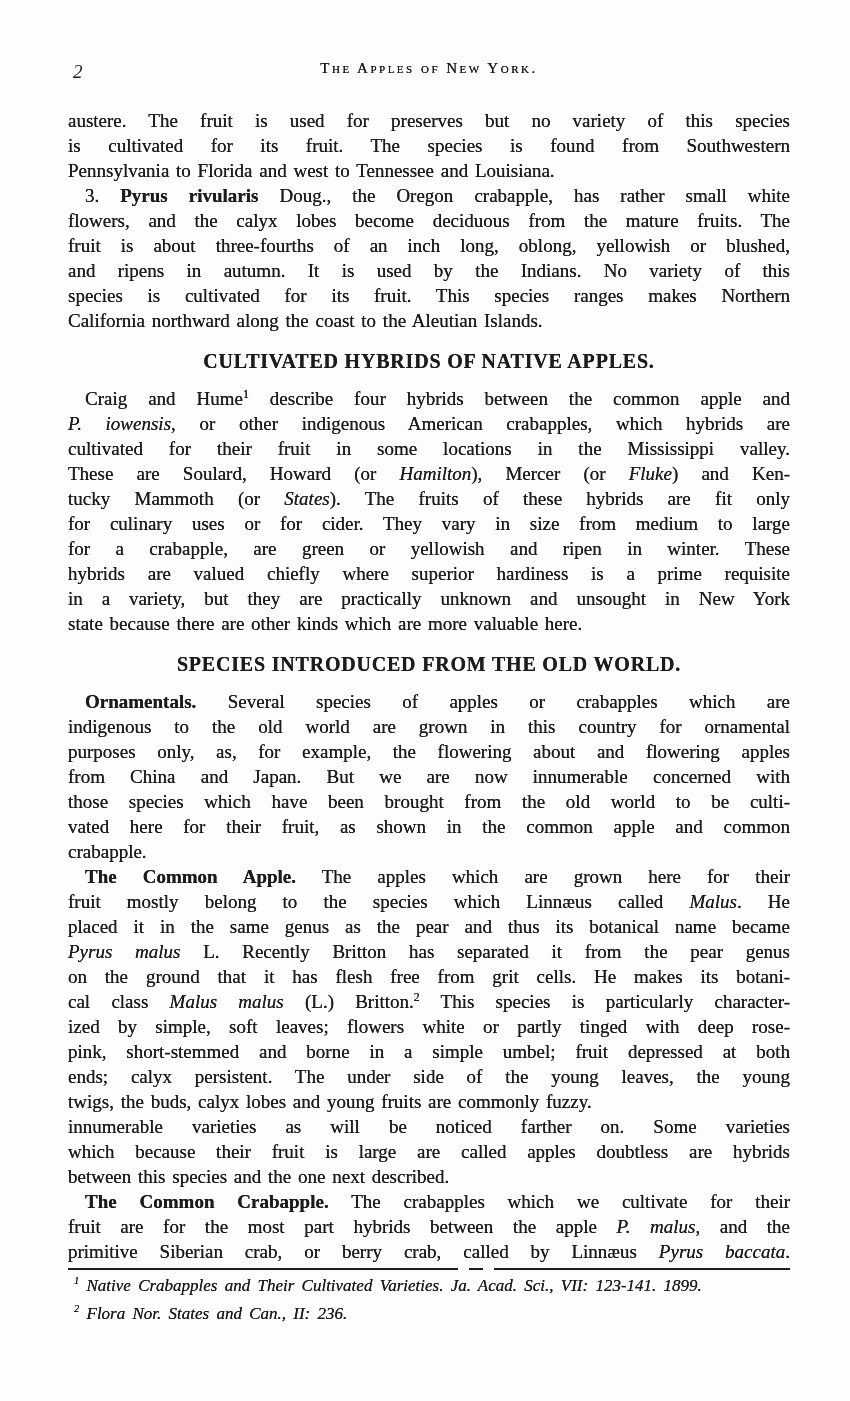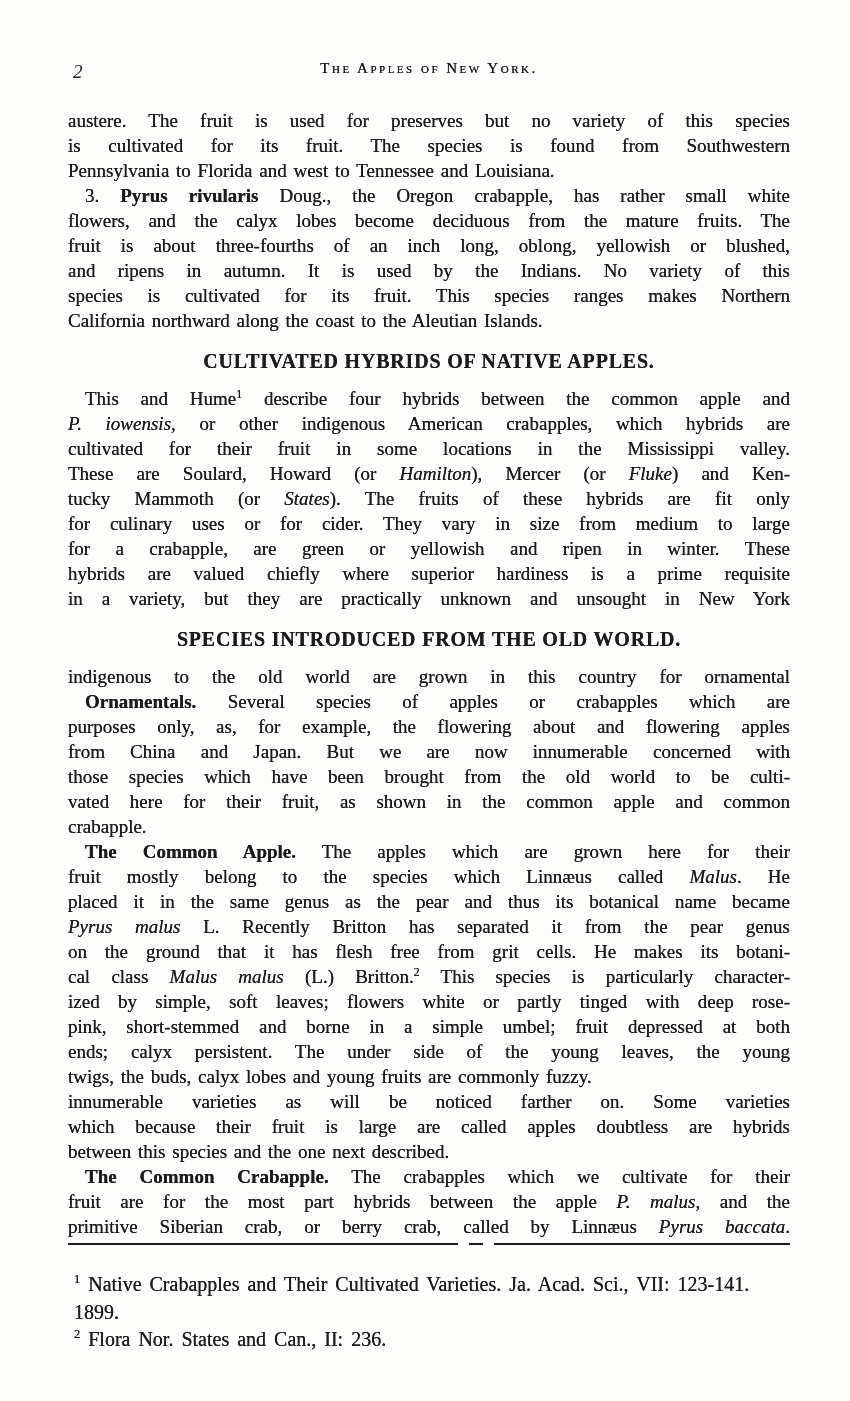--- a/index.html
+++ b/index.html
@@ -66,24 +66,25 @@
   .sup { vertical-align: super; font-size: 0.62em; line-height: 0; }
   .fnrule {
     margin-top: 4px;
     height: 2px;
     background: linear-gradient(to right,
       #1e1e1e 0 54%, transparent 54% 55.5%,
       #1e1e1e 55.5% 57.5%, transparent 57.5% 59%,
       #1e1e1e 59% 100%);
   }
   .footnotes {
-    margin-top: 26px;
+    margin-top: 2px;
     padding-left: 6px;
-    font-size: 20px;
+    font-size: 17px;
     text-shadow: 0 0 0.3px currentColor;
+    font-style: italic;
   }
   .fn-line {
     line-height: 27.5px;
     word-spacing: 3px;
   }
 </style>
 </head>
 <body>
 
 <div class="page">
@@ -101,34 +102,35 @@
         <div class="para">
           <div class="line indent"><span>3. </span><span class="b">Pyrus rivularis</span><span> Doug., the Oregon crabapple, has rather small white</span></div>
           <div class="line"><span>flowers, and the calyx lobes become deciduous from the mature fruits.  The</span></div>
           <div class="line"><span>fruit is about three-fourths of an inch long, oblong, yellowish or blushed,</span></div>
           <div class="line"><span>and ripens in autumn.  It is used by the Indians.  No variety of this</span></div>
           <div class="line"><span>species is cultivated for its fruit.  This species ranges makes Northern</span></div>
           <div class="line last"><span>California northward along the coast to the Aleutian Islands.</span></div>
         </div>
         <div class="heading">CULTIVATED HYBRIDS OF NATIVE APPLES.</div>
         <div class="para">
-          <div class="line indent"><span>This and Hume</span><span class="sup">1</span><span> describe four hybrids between the common apple and</span></div>
+          <div class="line indent"><span>Craig and Hume</span><span class="sup">1</span><span> describe four hybrids between the common apple and</span></div>
           <div class="line"><span class="i">P. iowensis</span><span>, or other indigenous American crabapples, which hybrids are</span></div>
           <div class="line"><span>cultivated for their fruit in some locations in the Mississippi valley.</span></div>
           <div class="line"><span>These are Soulard, Howard (or </span><span class="i">Hamilton</span><span>), Mercer (or </span><span class="i">Fluke</span><span>) and Ken-</span></div>
           <div class="line"><span>tucky Mammoth (or </span><span class="i">States</span><span>).  The fruits of these hybrids are fit only</span></div>
           <div class="line"><span>for culinary uses or for cider.  They vary in size from medium to large</span></div>
           <div class="line"><span>for a crabapple, are green or yellowish and ripen in winter.  These</span></div>
           <div class="line"><span>hybrids are valued chiefly where superior hardiness is a prime requisite</span></div>
           <div class="line"><span>in a variety, but they are practically unknown and unsought in New York</span></div>
+          <div class="line last"><span>state because there are other kinds which are more valuable here.</span></div>
         </div>
         <div class="heading">SPECIES INTRODUCED FROM THE OLD WORLD.</div>
         <div class="para">
+          <div class="line indent"><span class="b">Ornamentals.</span><span>  Several species of apples or crabapples which are</span></div>
           <div class="line"><span>indigenous to the old world are grown in this country for ornamental</span></div>
-          <div class="line indent"><span class="b">Ornamentals.</span><span>  Several species of apples or crabapples which are</span></div>
           <div class="line"><span>purposes only, as, for example, the flowering about and flowering apples</span></div>
           <div class="line"><span>from China and Japan.  But we are now innumerable concerned with</span></div>
           <div class="line"><span>those species which have been brought from the old world to be culti-</span></div>
           <div class="line"><span>vated here for their fruit, as shown in the common apple and common</span></div>
           <div class="line last"><span>crabapple.</span></div>
         </div>
         <div class="para">
           <div class="line indent"><span class="b">The Common Apple.</span><span>  The apples which are grown here for their</span></div>
           <div class="line"><span>fruit mostly belong to the species which Linnæus called </span><span class="i">Malus</span><span>.  He</span></div>
           <div class="line"><span>placed it in the same genus as the pear and thus its botanical name became</span></div>

